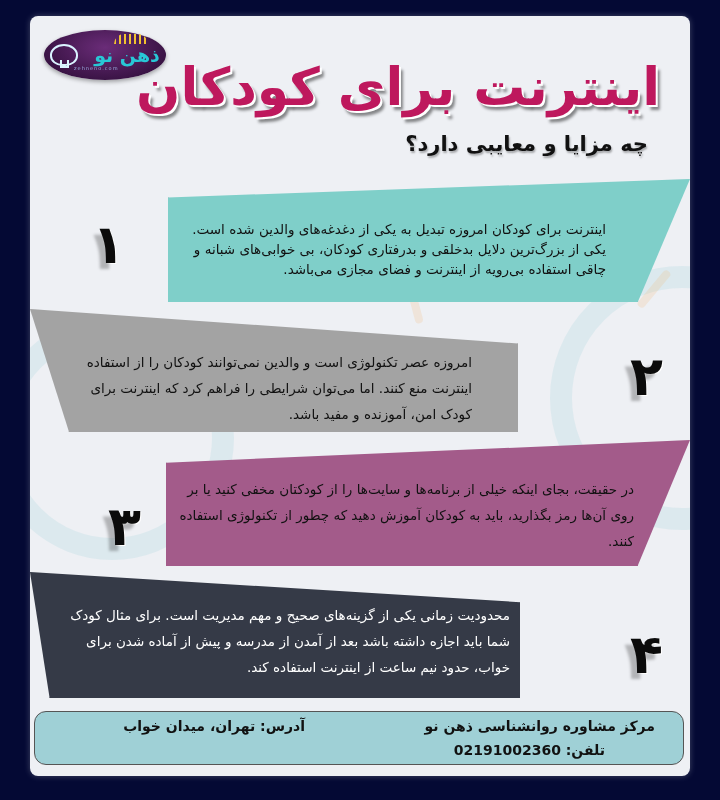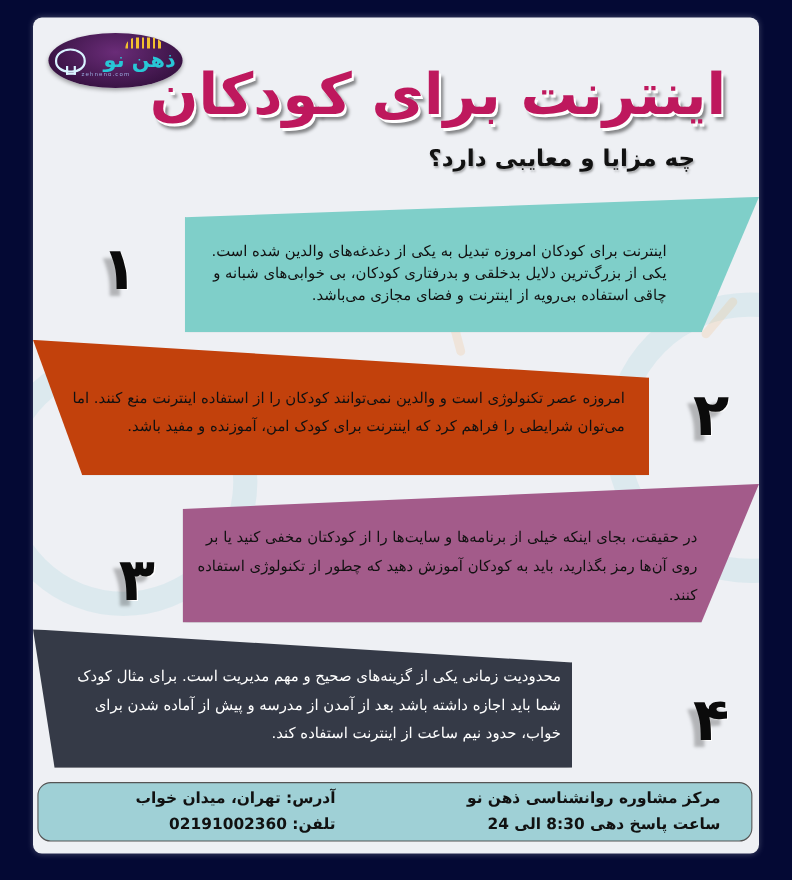--- a/index.html
+++ b/index.html
@@ -40,35 +40,35 @@
   .brain::after { content: ""; position: absolute; left: 8px; top: 14px; width: 5px; height: 6px; border: 2px solid #d9f3ff; border-top: none; }
   .rays { position: absolute; right: 18px; top: 4px; width: 34px; height: 10px;
     background: repeating-linear-gradient(90deg, #f2c12e 0 2px, transparent 2px 5px); border-radius: 10px 10px 0 0; }
   .title {
     position: absolute; right: 30px; top: 40px;
     font-size: 52px; font-weight: bold; color: #be185d; direction: rtl;
     text-shadow: 2px 2px 0 #fff, 4px 5px 3px rgba(0,0,0,0.45);
     margin: 0; line-height: 1.2;
   }
   .subtitle {
-    position: absolute; right: 58px; top: 116px; margin: 0;
+    position: absolute; right: 42px; top: 116px; margin: 0;
     font-size: 21px; color: #111; direction: rtl;
     text-shadow: 1px 2px 2px rgba(0,0,0,0.3);
   }
   .panel {
     position: absolute; direction: rtl; color: #111;
     font-size: 13.5px; line-height: 20px;
     box-shadow: 0 4px 5px rgba(0,0,0,0.45);
     box-sizing: border-box;
   }
   .panel p { margin: 0; }
   .p1 { left: 138px; top: 163px; width: 522px; height: 123px; background: #7fcfc9;
         clip-path: polygon(0 15%, 100% 0, 90% 100%, 0 100%); padding: 40px 84px 0 10px; }
-  .p2 { left: 0; top: 293px; width: 560px; height: 123px; background: #c2410c;
-        clip-path: polygon(0 0, 100% 28%, 100% 100%, 8% 100%); padding: 40px 22px 0 34px; line-height: 26px; }
+  .p2 { left: 0; top: 293px; width: 488px; height: 123px; background: #a3a3a3;
+        clip-path: polygon(0 0, 100% 28%, 100% 100%, 8% 100%); padding: 40px 46px 0 34px; line-height: 26px; }
   .p3 { left: 136px; top: 424px; width: 524px; height: 126px; background: #a35b8a;
         clip-path: polygon(0 18%, 100% 0, 90% 100%, 0 100%); padding: 36px 56px 0 6px; line-height: 26px; color: #111; }
   .p4 { left: 0; top: 556px; width: 490px; height: 126px; background: #353a47;
         clip-path: polygon(0 0, 100% 24%, 100% 100%, 4% 100%); padding: 30px 10px 0 26px; color: #fff; line-height: 26px; }
   .num {
     position: absolute; font-size: 54px; font-weight: bold; color: #0b0b0b;
     text-shadow: -6px 6px 3px rgba(0,0,0,0.25), 1px 1px 0 #fff;
     line-height: 1;
   }
   .n1 { left: 62px; top: 202px; }
@@ -122,16 +122,15 @@
   <div class="num n3">۳</div>
 
   <div class="panel p4">
     <p>محدودیت زمانی یکی از گزینه‌های صحیح و مهم مدیریت است. برای مثال کودک شما باید اجازه داشته باشد بعد از آمدن از مدرسه و پیش از آماده شدن برای خواب، حدود نیم ساعت از اینترنت استفاده کند.</p>
   </div>
   <div class="num n4">۴</div>
 
   <div class="footer">
     <span>مرکز مشاوره روانشناسی ذهن نو</span>
     <span class="fcol2">آدرس: تهران، میدان خواب</span>
-    <span>ساعت پاسخ دهی 8:30 الی 24</span>
     <span class="fcol2">تلفن: 02191002360</span>
   </div>
 </div>
 
 </body></html>

